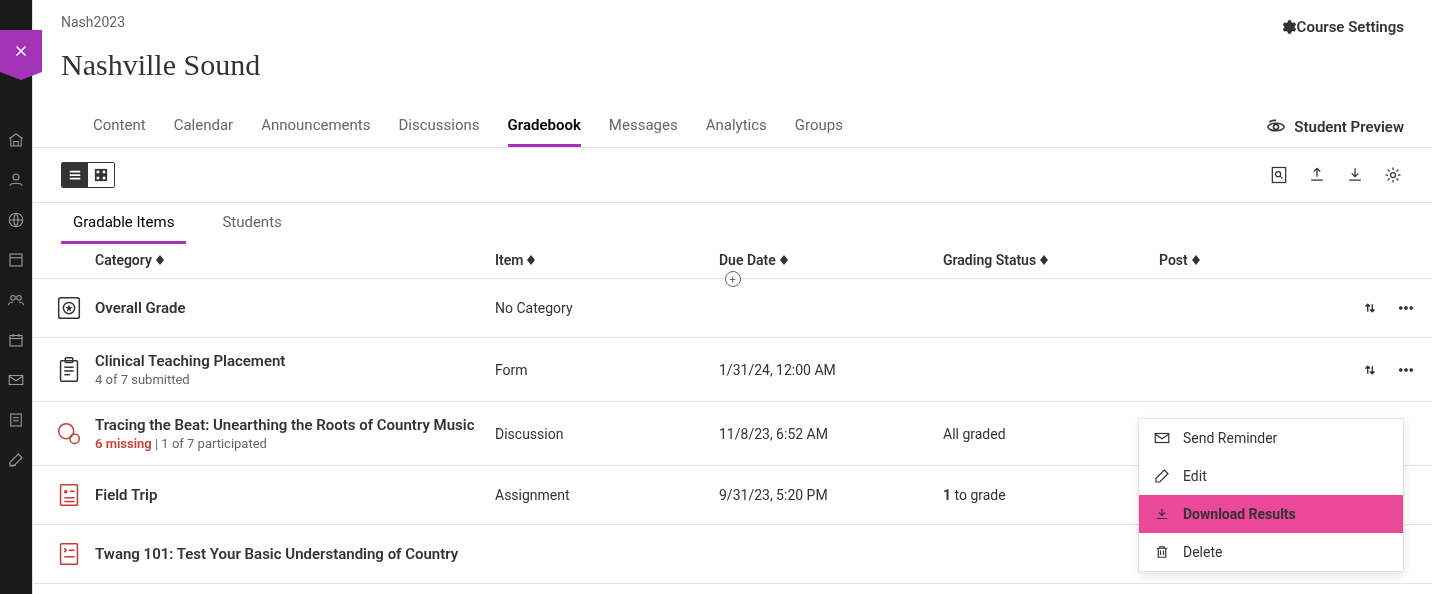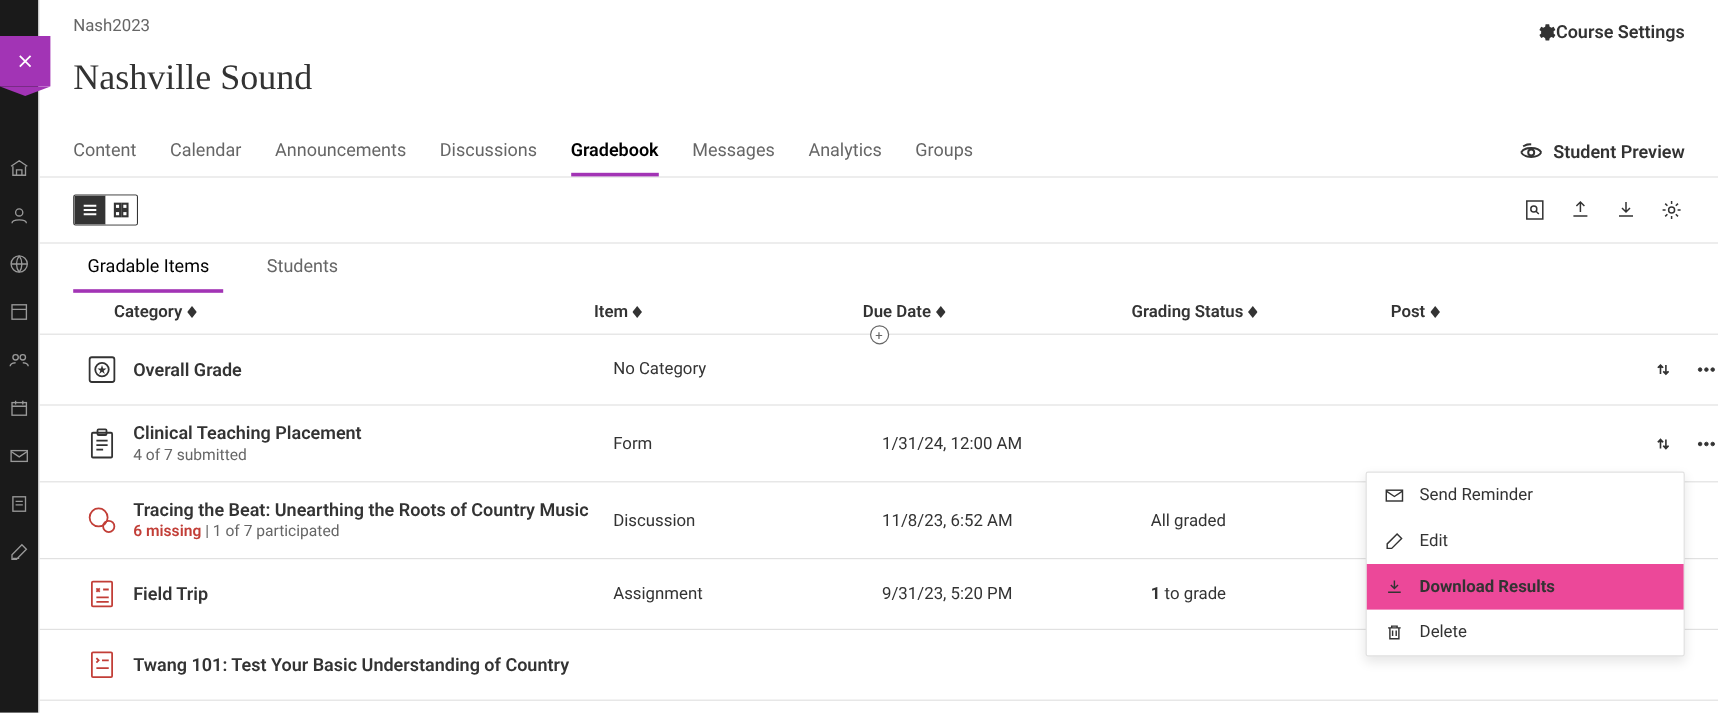--- a/index.html
+++ b/index.html
@@ -97,21 +97,21 @@
 
   
   .tabs-row {
     margin-top: 12px;
     padding: 0 28px;
     display: flex;
     align-items: center;
     justify-content: space-between;
     border-bottom: 1px solid var(--light-border);
   }
-  .tabs { display: flex; gap: 28px; }
+  .tabs { display: flex; gap: 28px; margin-left: 32px; }
   .tab {
     font-size: 15px;
     color: var(--text-muted);
     padding: 10px 0;
     cursor: pointer;
     border-bottom: 3px solid transparent;
   }
   .tab.active {
     color: #000;
     font-weight: 600;
@@ -208,21 +208,21 @@
     line-height: 1;
     cursor: pointer;
     color: #666;
   }
 
   
   .rows { display: flex; flex-direction: column; }
   .row {
     display: grid;
     grid-template-columns: 62px 400px 224px 224px 216px 160px 114px;
-    padding: 14px 16px;
+    padding: 14px 0;
     border-bottom: 1px solid var(--light-border);
     align-items: center;
     min-height: 58px;
   }
   .row .icon-cell {
     padding-left: 10px;
     display: flex; align-items: center; justify-content: center;
   }
   .row .icon-cell svg { width: 30px; height: 30px; fill: none; stroke-width: 1.6; }
   .row .name-cell { display: flex; flex-direction: column; gap: 2px; }
@@ -242,21 +242,21 @@
   }
   .row .actions-cell button {
     border: none; background: none; cursor: pointer; padding: 0;
     display: flex; align-items: center;
   }
   .row .actions-cell svg { width: 18px; height: 18px; stroke: #333; fill: #333; }
 
   
   .context-menu {
     position: absolute;
-    top: 393px;
+    top: 418px;
     right: 28px;
     width: 266px;
     background: #fff;
     border: 1px solid var(--light-border);
     border-radius: 2px;
     box-shadow: 0 4px 10px rgba(0,0,0,0.1);
     z-index: 10;
   }
   .context-menu .cm-item {
     display: flex;

